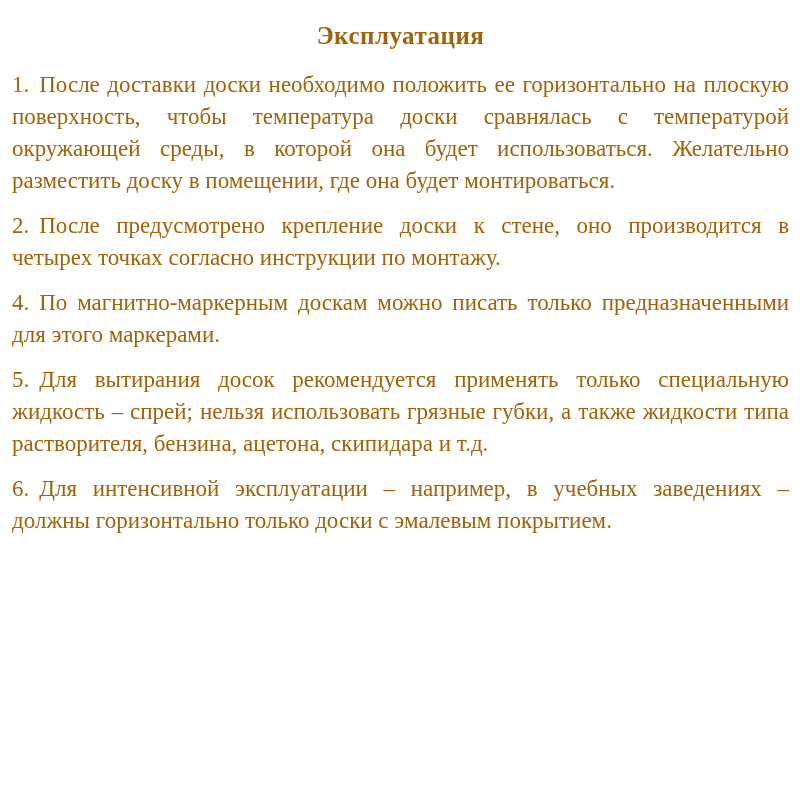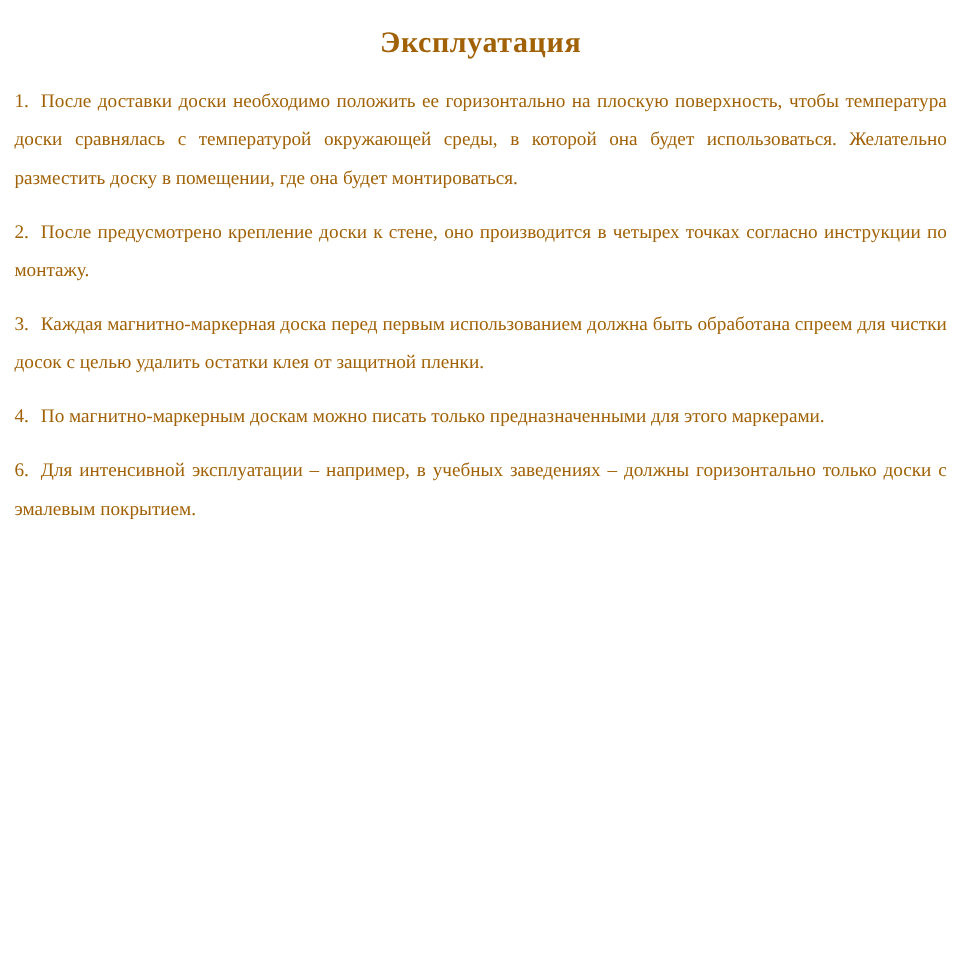--- a/index.html
+++ b/index.html
@@ -19,41 +19,41 @@
   }
   .doc-title {
     text-align: center;
     font-size: 25px;
     font-weight: 700;
     letter-spacing: 0.5px;
     margin: 0 0 17px 0;
     line-height: 32px;
   }
   .item {
-    font-size: 16px;
+    font-size: 23px;
     line-height: 32px;
     text-align: justify;
     margin: 0 0 13px 0;
   }
   .item .num {
     padding-right: 10px;
   }
 </style>
 </head>
 <body>
 
 <div class="page">
 
   <h1 class="doc-title">Эксплуатация</h1>
 
   <p class="item"><span class="num">1.</span><span>После доставки доски необходимо положить ее горизонтально на плоскую поверхность, чтобы температура доски сравнялась с температурой окружающей среды, в которой она будет использоваться. Желательно разместить доску в помещении, где она будет монтироваться.</span></p>
 
   <p class="item"><span class="num">2.</span><span>После предусмотрено крепление доски к стене, оно производится в четырех точках согласно инструкции по монтажу.</span></p>
 
-  <p class="item"><span class="num">3.</span><span>Каждая магнитно-маркерная доска перед первым использованием должна быть обработана спреем для чистки досок с целью удалить остатки клея от защитной пленки.</span></p>
 
   <p class="item"><span class="num">4.</span><span>По магнитно-маркерным доскам можно писать только предназначенными для этого маркерами.</span></p>
 
+  <p class="item"><span class="num">5.</span><span>Для вытирания досок рекомендуется применять только специальную жидкость – спрей; нельзя использовать грязные губки, а также жидкости типа растворителя, бензина, ацетона, скипидара и т.д.</span></p>
 
   <p class="item"><span class="num">6.</span><span>Для интенсивной эксплуатации – например, в учебных заведениях – должны горизонтально только доски с эмалевым покрытием.</span></p>
 
 
 </div>
 
 </body></html>

